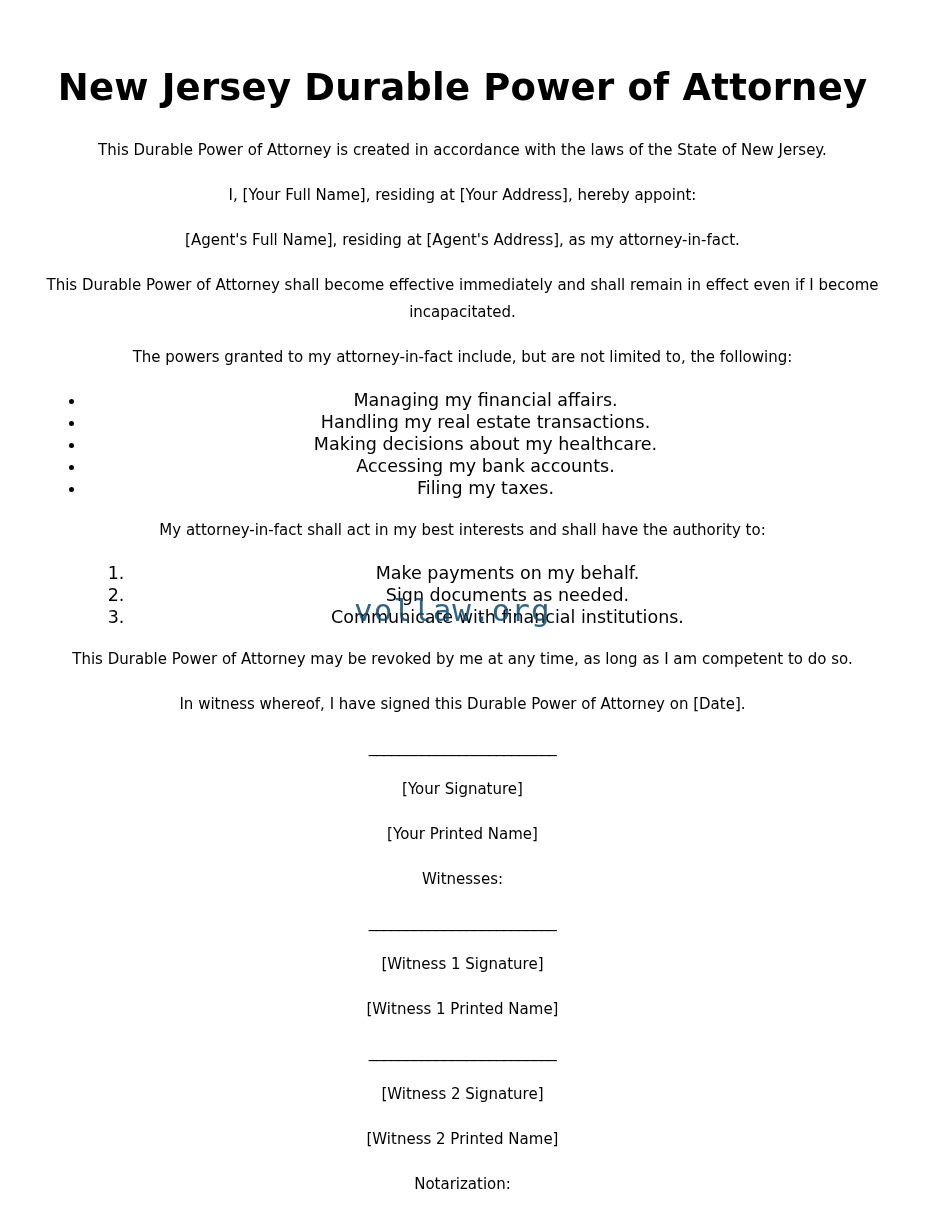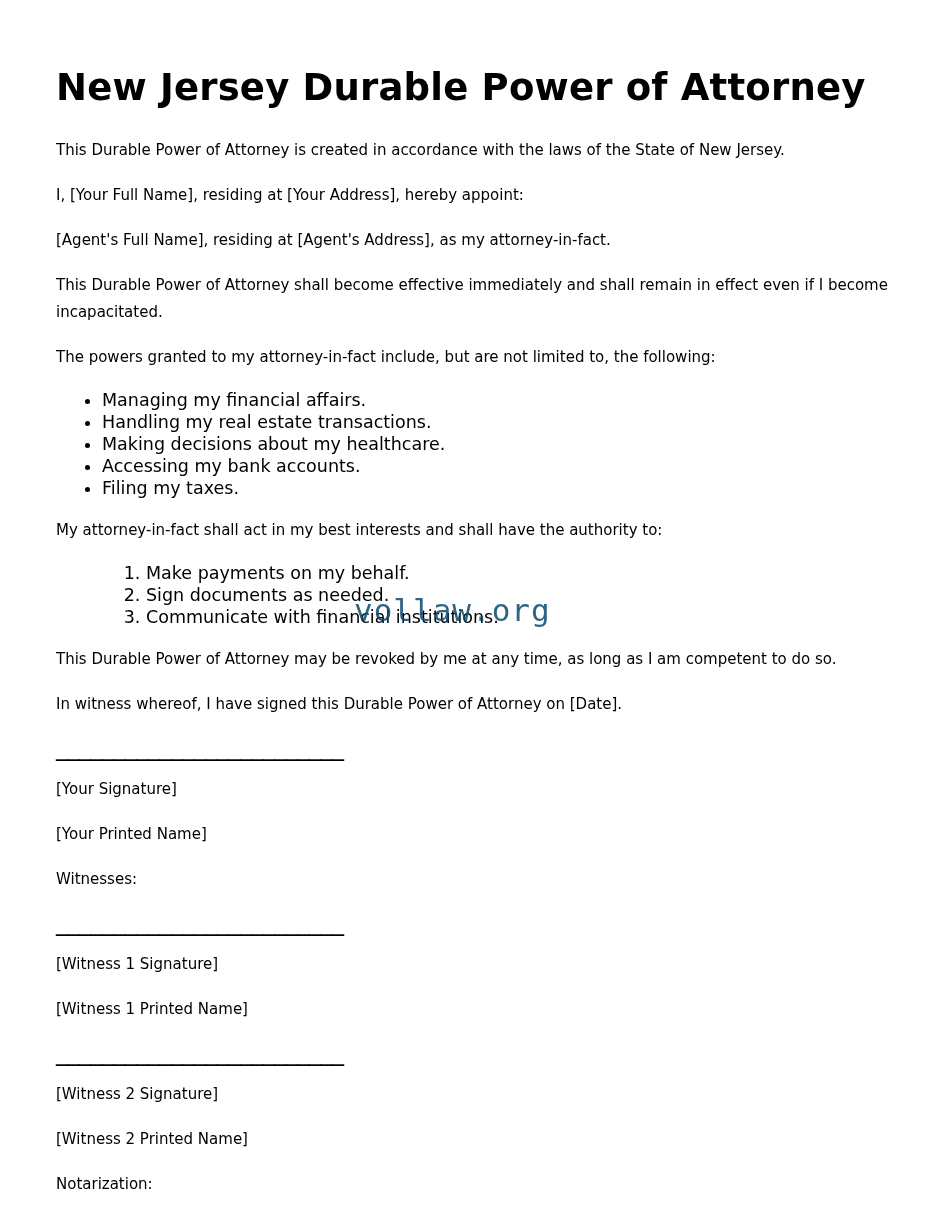--- a/index.html
+++ b/index.html
@@ -1,25 +1,25 @@
 <!DOCTYPE html>
 <html><head>
 <meta charset="utf-8">
 <style>
   html, body { margin: 0; padding: 0; background: #ffffff; }
   body { width: 943px; height: 1221px; position: relative; overflow: hidden;
          font-family: "DejaVu Sans", sans-serif; color: #000; }
-  .page { position: absolute; left: 56px; top: 64px; width: 845px; }
+  .page { position: absolute; left: 40px; top: 64px; width: 845px; text-align: center; }
   h1 { font-size: 37px; font-weight: bold; margin: 0 0 25px 0; line-height: 48px; letter-spacing: 0.2px; }
   p { font-size: 15px; line-height: 27px; margin: 0 0 18px 0; }
   ul, ol { font-size: 17.5px; line-height: 22px; margin: 0 0 18px 0; padding-left: 46px; }
   ul li { list-style: disc; }
   ol li { list-style: decimal; margin-left: 44px; }
   b { font-weight: normal; }
-  .sigline { font-size: 24px; line-height: 22px; margin: 0 0 18px 0; letter-spacing: -0.5px; }
+  .sigline { font-size: 16px; line-height: 22px; margin: 0 0 18px 0; letter-spacing: -0.5px; }
   .watermark { position: absolute; left: 354px; top: 592px; font-family: "DejaVu Sans Mono", monospace;
                font-size: 31px; color: #0c4a6e; opacity: 0.85; letter-spacing: 1px; pointer-events: none; }
 </style>
 </head>
 <body>
 
 <div class="page">
   <h1>New Jersey Durable Power of Attorney</h1>
 
   <p>This Durable Power of Attorney is created in accordance with the laws of the State of New Jersey.</p>

